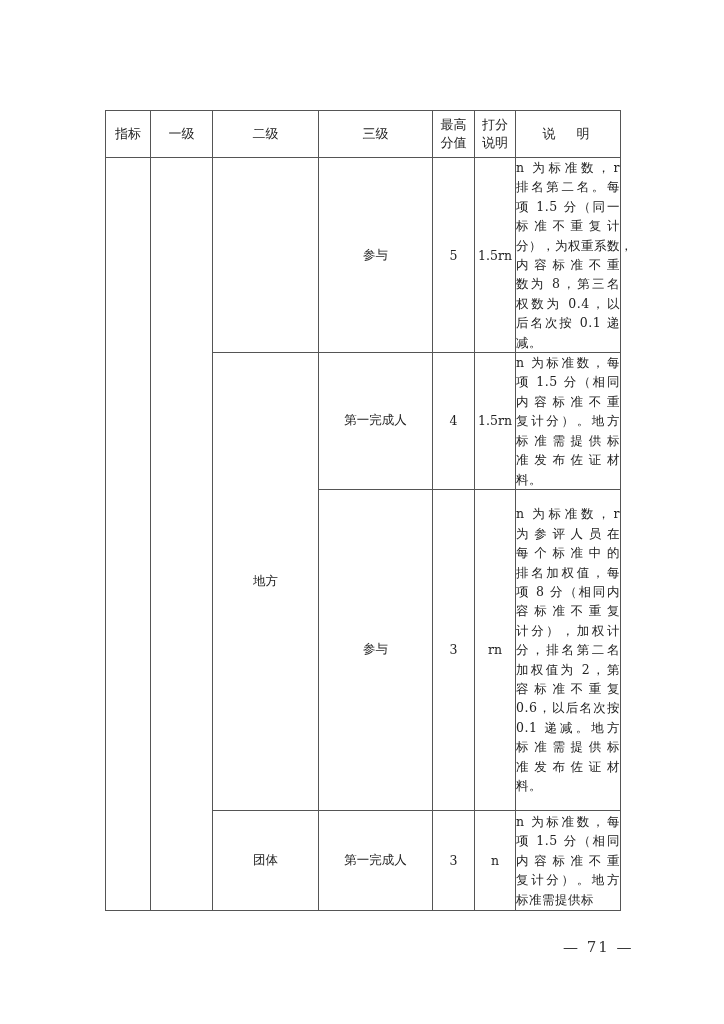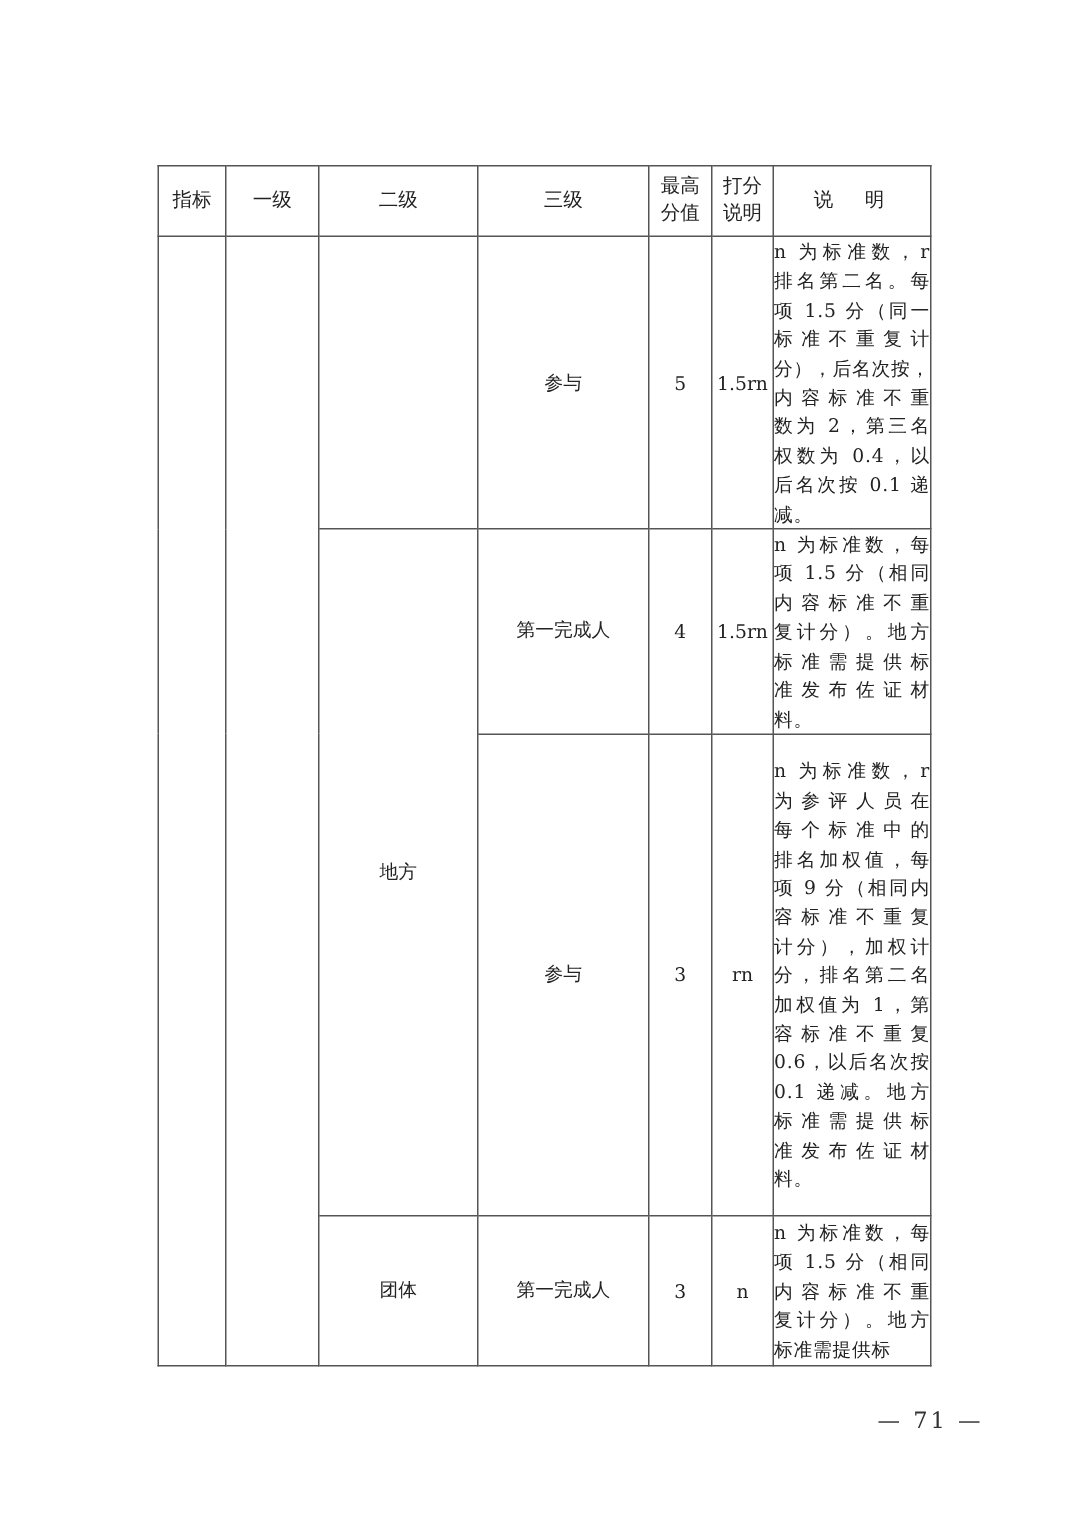--- a/index.html
+++ b/index.html
@@ -9,21 +9,21 @@
                table-layout:fixed; width:515px;border-radius:20px; }
   table.grid td, table.grid th { border:1px solid #555; padding:0; font-weight:normal;
                text-align:center; vertical-align:middle; font-size:12.5px; }
   table.grid { border:1.5px solid #222; }
   table.grid th { height:46px; font-family:"DejaVu Sans", sans-serif; font-size:13px; line-height:18px; }
   td.desc { text-align:justify; text-align-last:justify; vertical-align:top;
             font-size:12.3px; line-height:19.4px; padding:1px 1px 0 2px; letter-spacing:0.5px; }
   td.desc span.ln { display:block; text-align-last:justify; white-space:nowrap;text-align:right; }
   td.desc span.ln.last { text-align-last:left; }
   .num { font-size:12.5px; }
-  .pagenum { position:absolute; left:563px; top:938px; font-size:15px; color:#333; letter-spacing:2px;margin-left:22px; }
+  .pagenum { position:absolute; left:563px; top:938px; font-size:15px; color:#333; letter-spacing:2px; }
 </style>
 </head>
 <body>
 
 <table class="grid">
   <colgroup>
     <col style="width:45px">
       <col style="width:62px">
       <col style="width:106px">
       <col style="width:114px">
@@ -54,23 +54,23 @@
       <td rowspan="4"></td>
       <td></td>
       <td>参与</td>
       <td class="num">5</td>
       <td class="num">1.5rn</td>
       <td class="desc">
           <span class="ln">n 为标准数，r</span>
           <span class="ln">排名第二名。每</span>
           <span class="ln">项 1.5 分（同一</span>
           <span class="ln">标准不重复计</span>
-          <span class="ln">分），后名次按，</span>
+          <span class="ln">分），为权重系数，</span>
           <span class="ln">内容标准不重</span>
-          <span class="ln">数为 2，第三名</span>
+          <span class="ln">数为 8，第三名</span>
           <span class="ln">权数为 0.4，以</span>
           <span class="ln">后名次按 0.1 递</span>
           <span class="ln last">减。</span>
         </td>
     </tr>
     <tr style="height:135px">
       <td rowspan="2">地方</td>
       <td>第一完成人</td>
       <td class="num">4</td>
       <td class="num">1.5rn</td>
@@ -86,25 +86,25 @@
     </tr>
     <tr style="height:321px">
       <td>参与</td>
       <td class="num">3</td>
       <td class="num">rn</td>
       <td class="desc" style="vertical-align:middle">
           <span class="ln">n 为标准数，r</span>
           <span class="ln">为参评人员在</span>
           <span class="ln">每个标准中的</span>
           <span class="ln">排名加权值，每</span>
-          <span class="ln">项 9 分（相同内</span>
+          <span class="ln">项 8 分（相同内</span>
           <span class="ln">容标准不重复</span>
           <span class="ln">计分），加权计</span>
           <span class="ln">分，排名第二名</span>
-          <span class="ln">加权值为 1，第</span>
+          <span class="ln">加权值为 2，第</span>
           <span class="ln">容标准不重复</span>
           <span class="ln">0.6，以后名次按</span>
           <span class="ln">0.1 递减。地方</span>
           <span class="ln">标准需提供标</span>
           <span class="ln">准发布佐证材</span>
           <span class="ln last">料。</span>
         </td>
     </tr>
     <tr style="height:100px">
       <td>团体</td>

